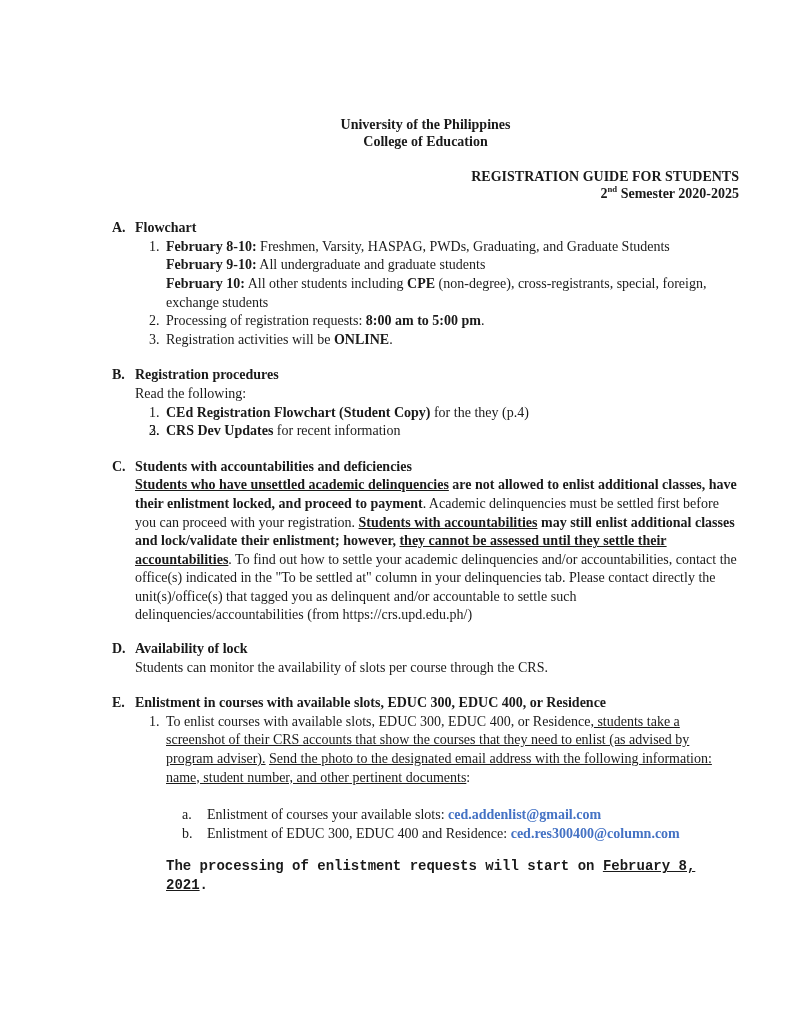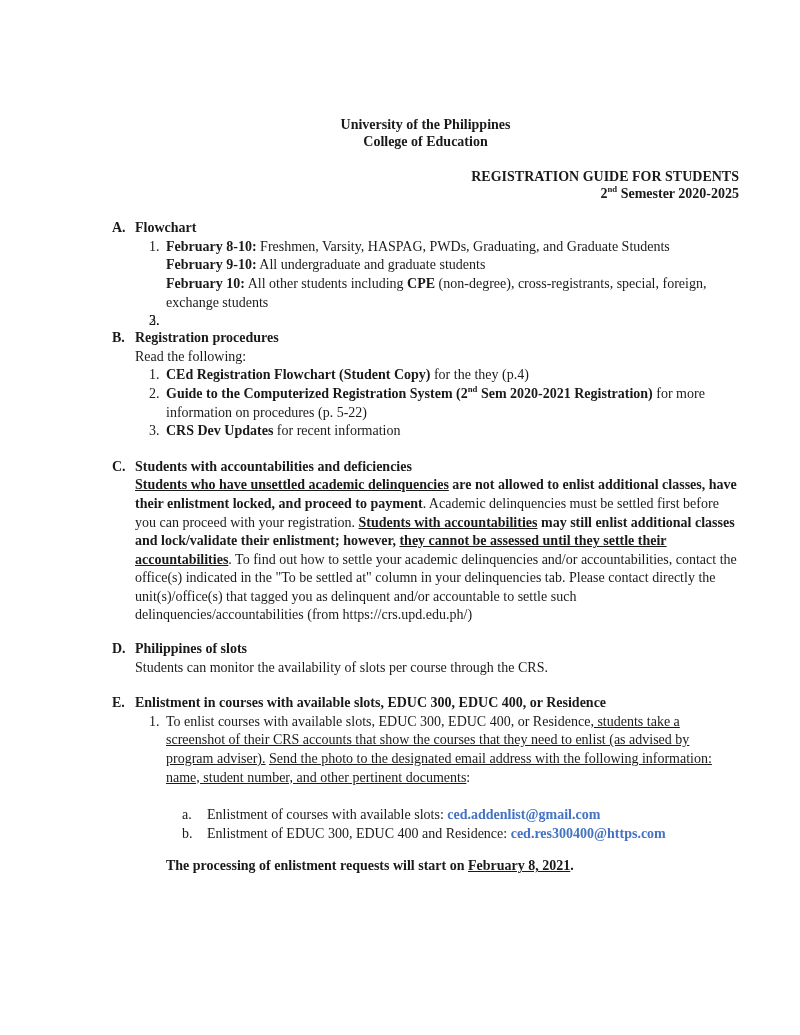--- a/index.html
+++ b/index.html
@@ -30,21 +30,21 @@
 
   .indent { padding-left: 23px; }
 
   .li { position: relative; padding-left: 54px; }
   .li > .marker { position: absolute; left: 37px; top: 0; }
 
   .sub { position: relative; padding-left: 95px; }
   .sub > .marker { position: absolute; left: 70px; top: 0; }
 
   .subgroup { margin-top: 19px; }
-  .closing { padding-left: 54px; font-weight: bold; margin-top: 14px; }
+  .closing { padding-left: 54px; font-weight: bold; margin-top: 14px; font-family: Liberation Mono, monospace; }
 </style>
 </head>
 <body>
 
 <div class="page">
 
   <div class="doc-header">
     <div>University of the Philippines</div>
     <div>College of Education</div>
   </div>
@@ -58,77 +58,78 @@
     <div class="sec-head">
       <span class="sec-letter">A.</span>
       <span class="sec-title">Flowchart</span>
     </div>
     <div class="li">
       <span class="marker">1.</span>
       <span><span class="b">February 8-10:</span><span> Freshmen, Varsity, HASPAG, PWDs, Graduating, and Graduate Students</span><br><span class="b">February 9-10:</span><span> All undergraduate and graduate students</span><br><span class="b">February 10:</span><span> All other students including </span><span class="b">CPE</span><span> (non-degree), cross-registrants, special, foreign, exchange students</span></span>
     </div>
     <div class="li">
       <span class="marker">2.</span>
+      <span><span>Processing of registration requests: </span><span class="b">8:00 am to 5:00 pm</span><span>.</span></span>
     </div>
     <div class="li">
       <span class="marker">3.</span>
+      <span><span>Registration activities will be </span><span class="b">ONLINE</span><span>.</span></span>
     </div>
   </div>
 
   <div class="section">
     <div class="sec-head">
       <span class="sec-letter">B.</span>
       <span class="sec-title">Registration procedures</span>
     </div>
     <div class="indent">Read the following:</div>
     <div class="li">
       <span class="marker">1.</span>
       <span><span class="b">CEd Registration Flowchart (Student Copy)</span><span> for the they (p.4)</span></span>
     </div>
     <div class="li">
       <span class="marker">2.</span>
-      <span><span class="b">Guide to the Computerized Registration System (2</span><sup class="b">nd</sup><span class="b"> Sem 2020-2021 Registration)</span><span> for more information on procedures (p. 5-22)</span></span>
     </div>
     <div class="li">
       <span class="marker">3.</span>
       <span><span class="b">CRS Dev Updates</span><span> for recent information</span></span>
     </div>
   </div>
 
   <div class="section">
     <div class="sec-head">
       <span class="sec-letter">C.</span>
       <span class="sec-title">Students with accountabilities and deficiencies</span>
     </div>
     <div class="indent"><span class="b u">Students who have unsettled academic delinquencies</span><span class="b"> are not allowed to enlist additional classes, have their enlistment locked, and proceed to payment</span><span>. Academic delinquencies must be settled first before you can proceed with your registration. </span><span class="b u">Students with accountabilities</span><span class="b"> may still enlist additional classes and lock/validate their enlistment; however, </span><span class="b u">they cannot be assessed until they settle their accountabilities</span><span>. To find out how to settle your academic delinquencies and/or accountabilities, contact the office(s) indicated in the "To be settled at" column in your delinquencies tab. Please contact directly the unit(s)/office(s) that tagged you as delinquent and/or accountable to settle such delinquencies/accountabilities (from https://crs.upd.edu.ph/)</span></div>
   </div>
 
   <div class="section tight">
     <div class="sec-head">
       <span class="sec-letter">D.</span>
-      <span class="sec-title">Philippines of slots</span>
+      <span class="sec-title">Availability of lock</span>
     </div>
     <div class="indent">Students can monitor the availability of slots per course through the CRS.</div>
   </div>
 
   <div class="section">
     <div class="sec-head">
       <span class="sec-letter">E.</span>
       <span class="sec-title">Enlistment in courses with available slots, EDUC 300, EDUC 400, or Residence</span>
     </div>
     <div class="li">
       <span class="marker">1.</span>
       <span><span>To enlist courses with available slots, EDUC 300, EDUC 400, or Residence,</span><span class="u"> students take a screenshot of their CRS accounts that show the courses that they need to enlist (as advised by program adviser).</span><span> </span><span class="u">Send the photo to the designated email address with the following information: name, student number, and other pertinent documents</span><span>:</span></span>
     </div>
     <div class="subgroup">
       <div class="sub">
         <span class="marker">a.</span>
-        <span><span>Enlistment of courses with available slots: </span><span class="b" style="color: rgb(68, 114, 196); font-family: Liberation Serif, serif;">ced.addenlist@gmail.com</span></span>
+        <span><span>Enlistment of courses your available slots: </span><span class="b" style="color: rgb(68, 114, 196); font-family: Liberation Serif, serif;">ced.addenlist@gmail.com</span></span>
       </div>
       <div class="sub">
         <span class="marker">b.</span>
-        <span><span>Enlistment of EDUC 300, EDUC 400 and Residence: </span><span class="b" style="color: rgb(68, 114, 196);">ced.res300400@https.com</span></span>
+        <span><span>Enlistment of EDUC 300, EDUC 400 and Residence: </span><span class="b" style="color: rgb(68, 114, 196);">ced.res300400@column.com</span></span>
       </div>
     </div>
     <div class="closing"><span class="b">The processing of enlistment requests will start on </span><span class="b u">February 8, 2021</span><span class="b">.</span></div>
   </div>
 
 </div>
 
 </body></html>

